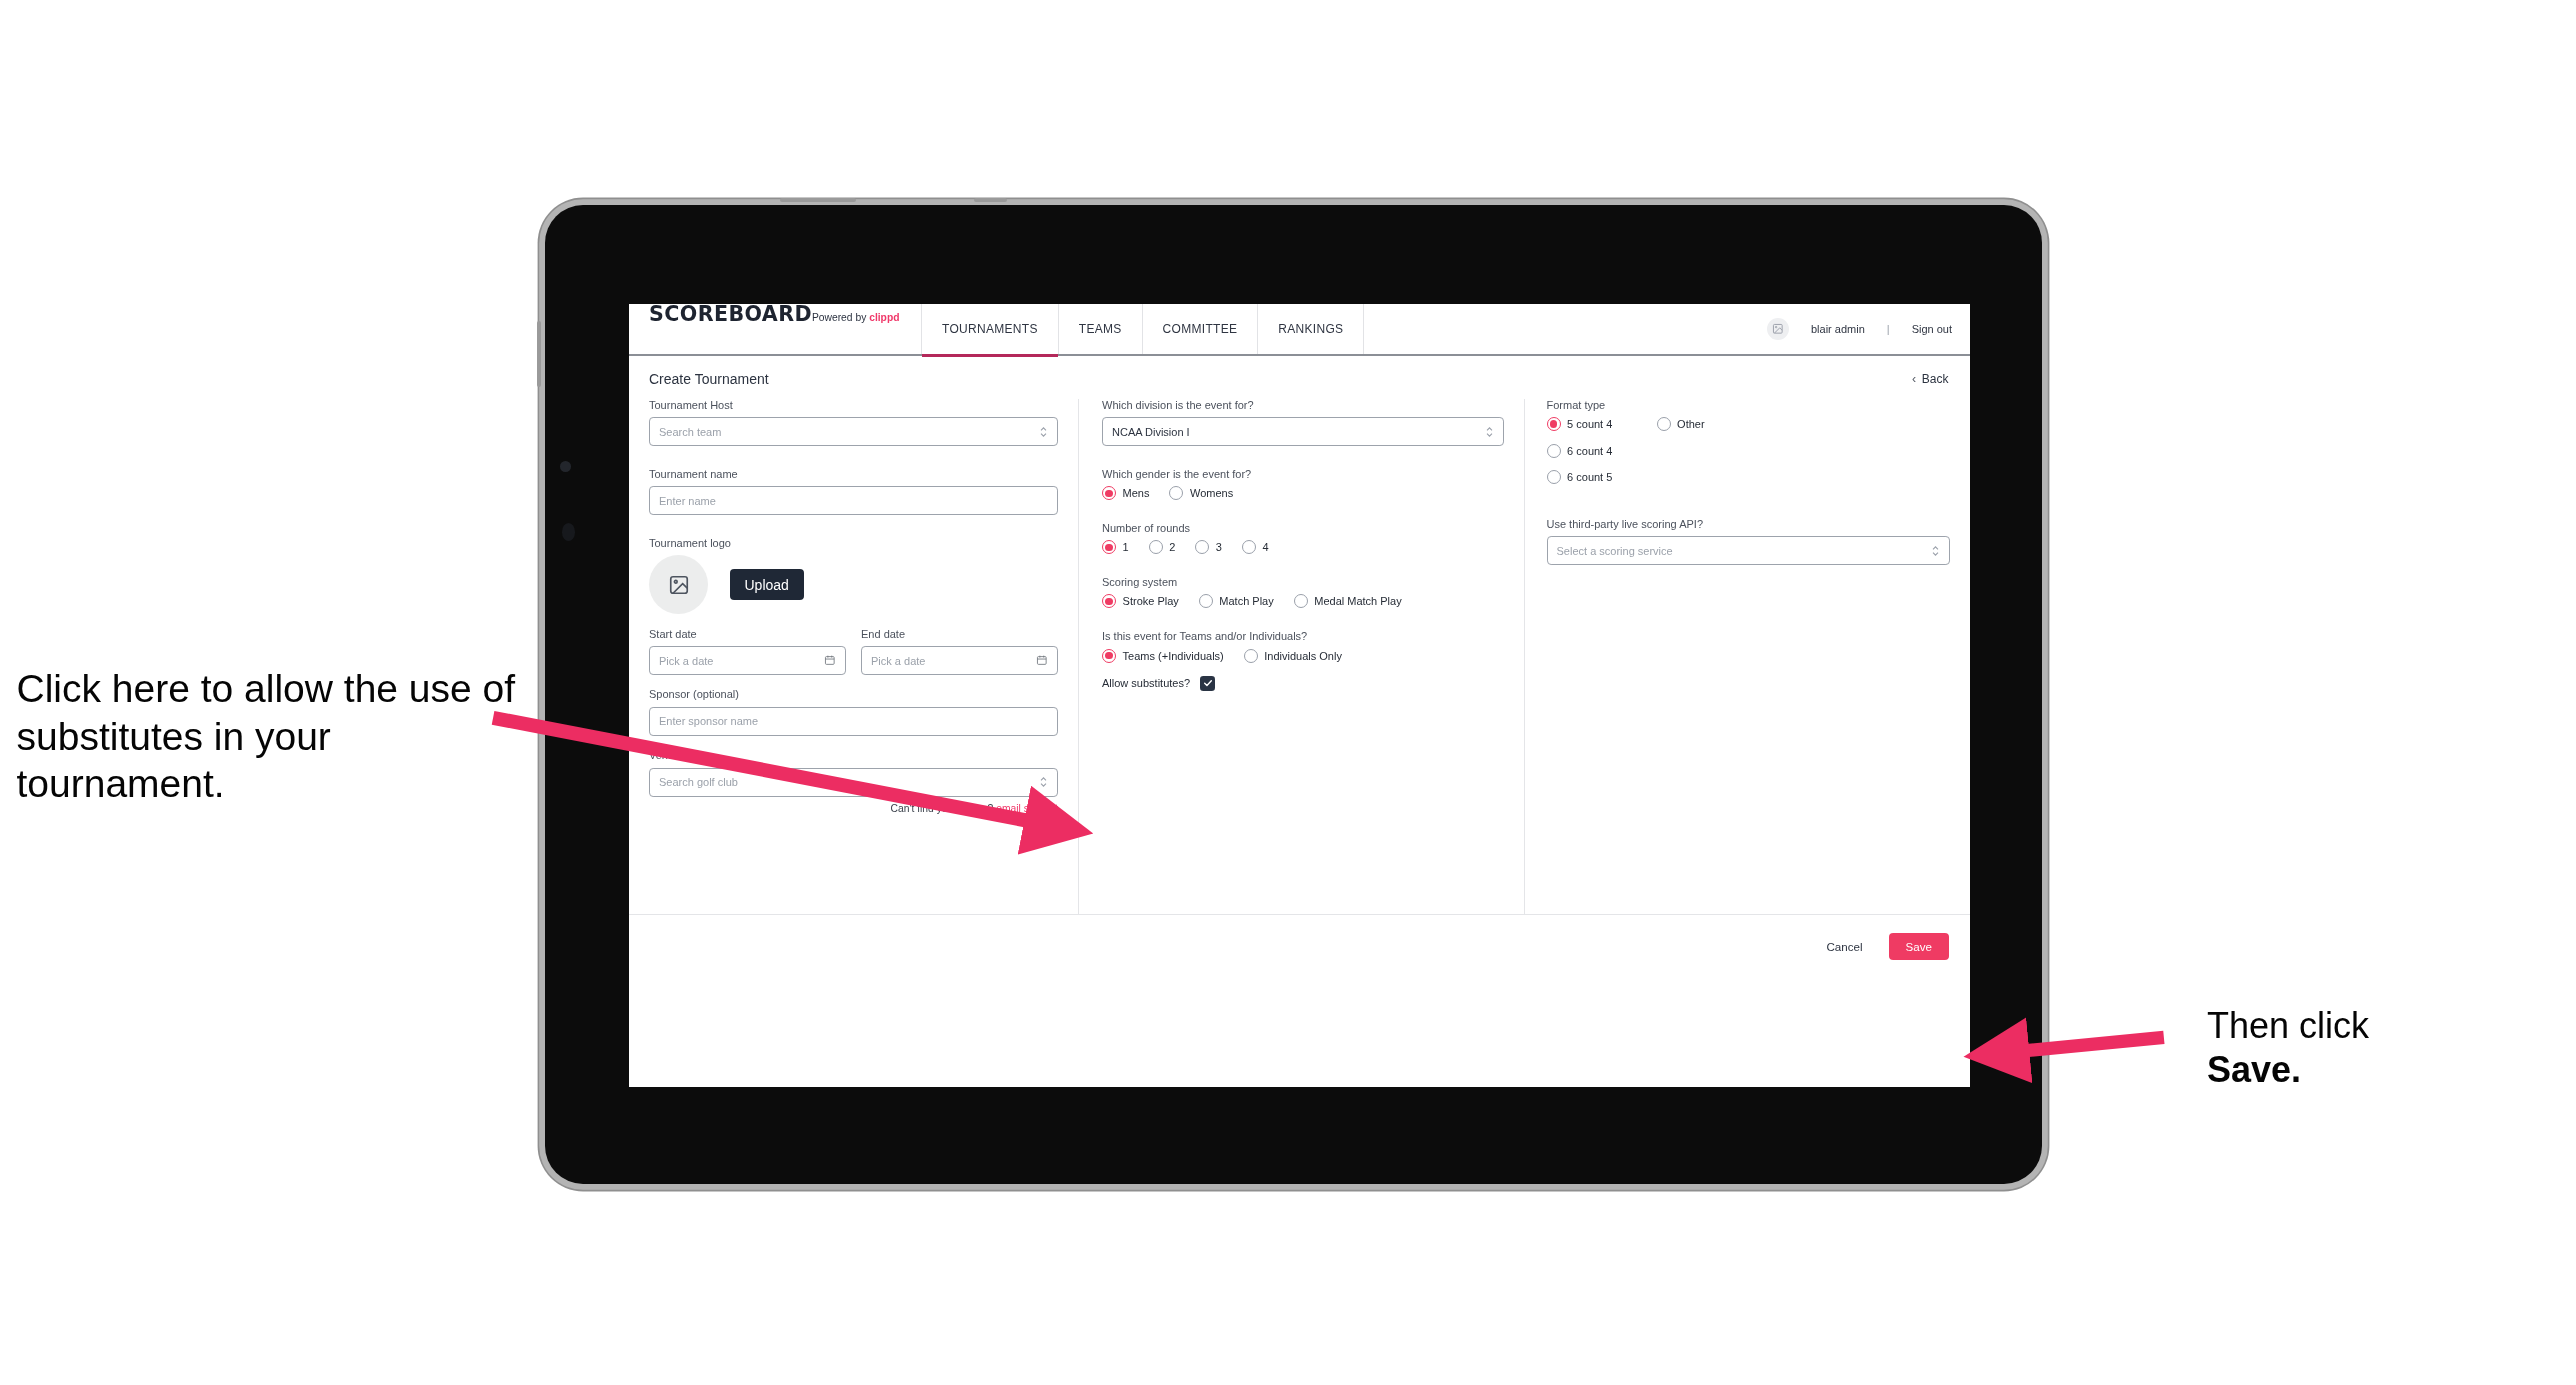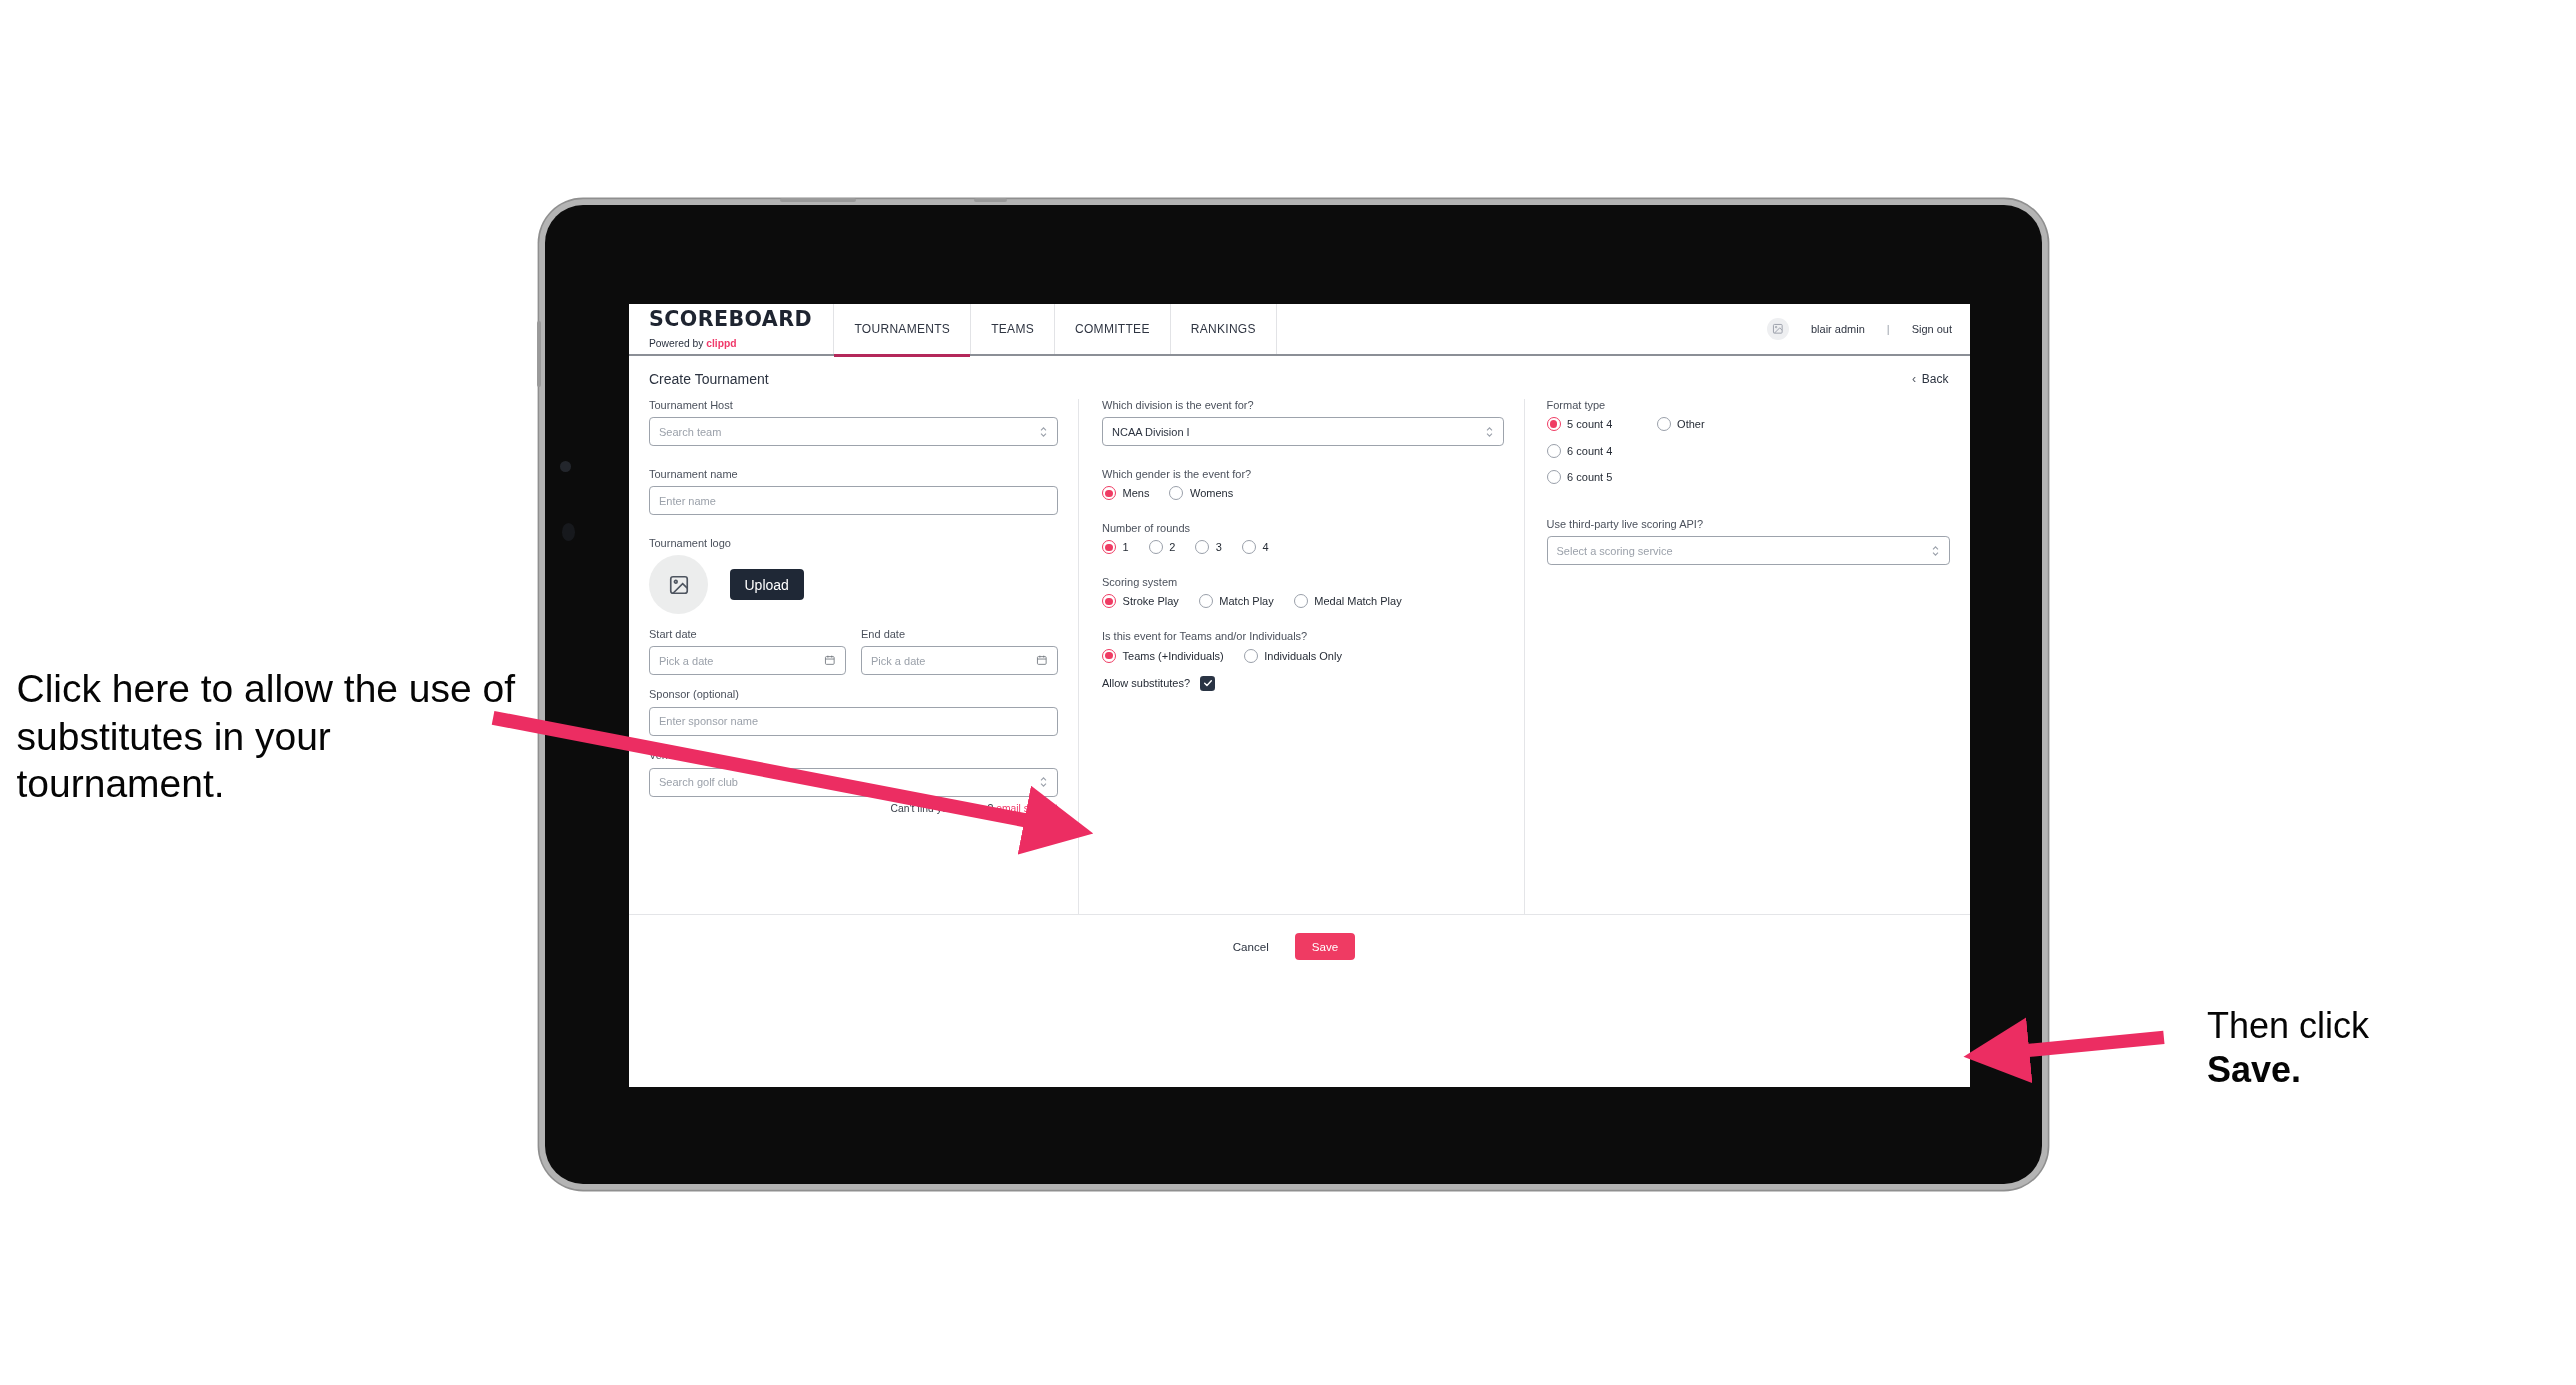--- a/index.html
+++ b/index.html
@@ -39,21 +39,21 @@
   
   #navbar {
     position: relative;
     height: 52px;
     background: #ffffff;
     border-bottom: 2.5px solid #8b8f96;
     display: flex;
     align-items: stretch;
   }
   .nav-left {
-    display:flex; flex-direction:column; justify-content:center;
+    display:flex; flex-direction:row; justify-content:center;
     padding: 0 21.5px 0 20px;
     border-right: 0.8px solid #e2e3e6;
   }
   .brand-title {
     font-family: "DejaVu Sans", sans-serif;
     font-weight: 800;
     font-size: 20.6px;
     letter-spacing: 0.4px;
     color: #1e2430;
     line-height: 1;
@@ -178,21 +178,21 @@
   .checkbox {
     width:15px; height:15px; border-radius:3.3px;
     background:#2a3444; display:flex; align-items:center; justify-content:center;
     cursor:pointer;
   }
 
   
   #footer {
     border-top:0.8px solid #e4e5e8;
     height: 65px;
-    display:flex; align-items:center; justify-content:center;
+    display:flex; align-items:center; justify-content:flex-end;
     gap: 16.5px;
     padding-right: 21.5px;
   }
   #cancel-btn { font-size:11.6px; color:#2c3340; cursor:pointer; padding: 6.6px 10px; }
   #save-btn {
     background:#ef3b63; color:#fff; font-size:11.6px;
     padding: 7.4px 16.5px; border-radius:4.1px; cursor:pointer;
   }
 
   

